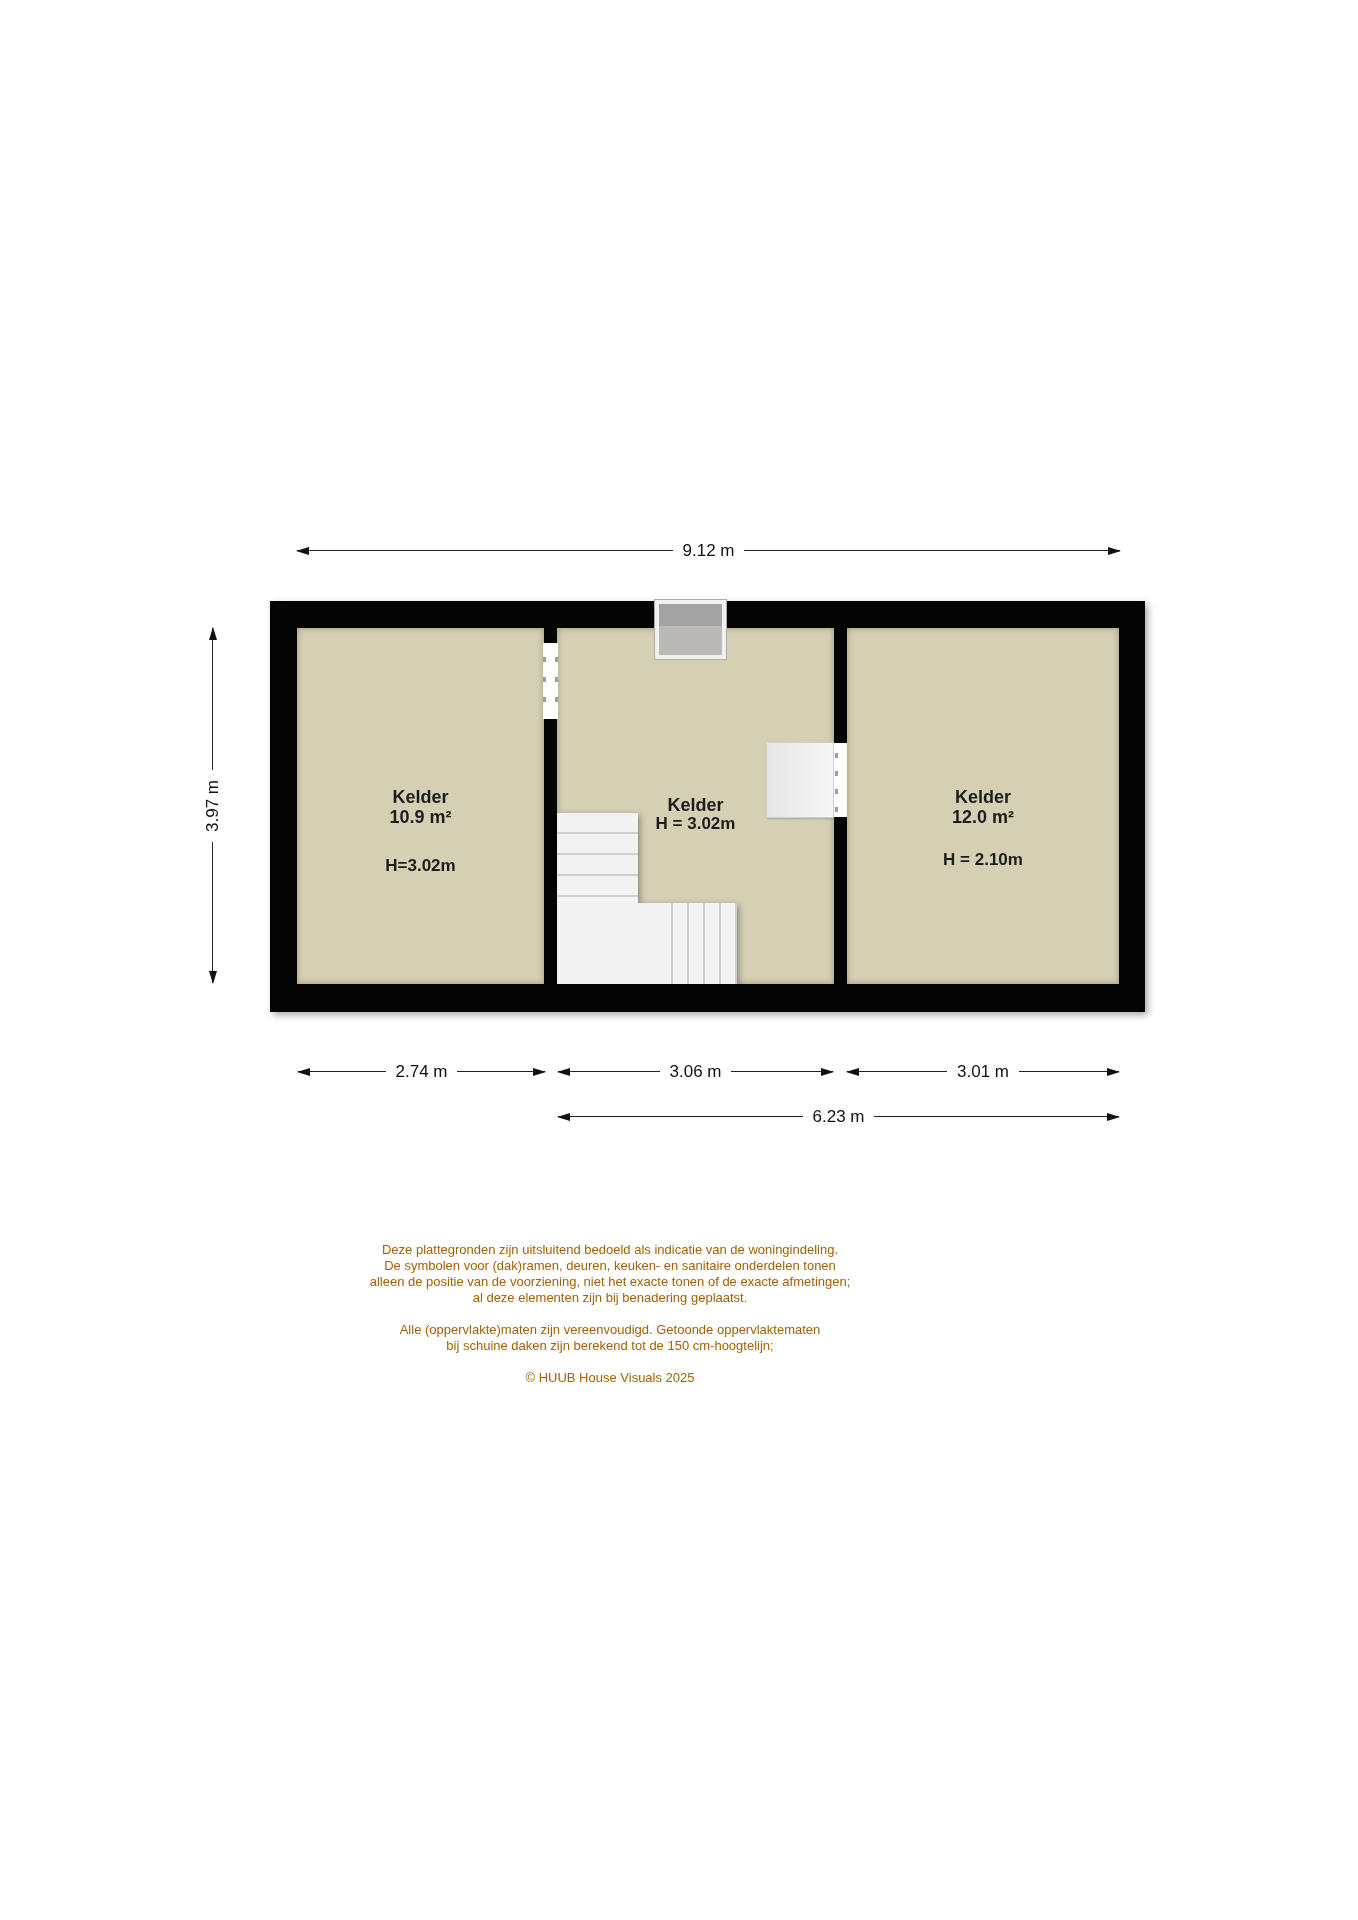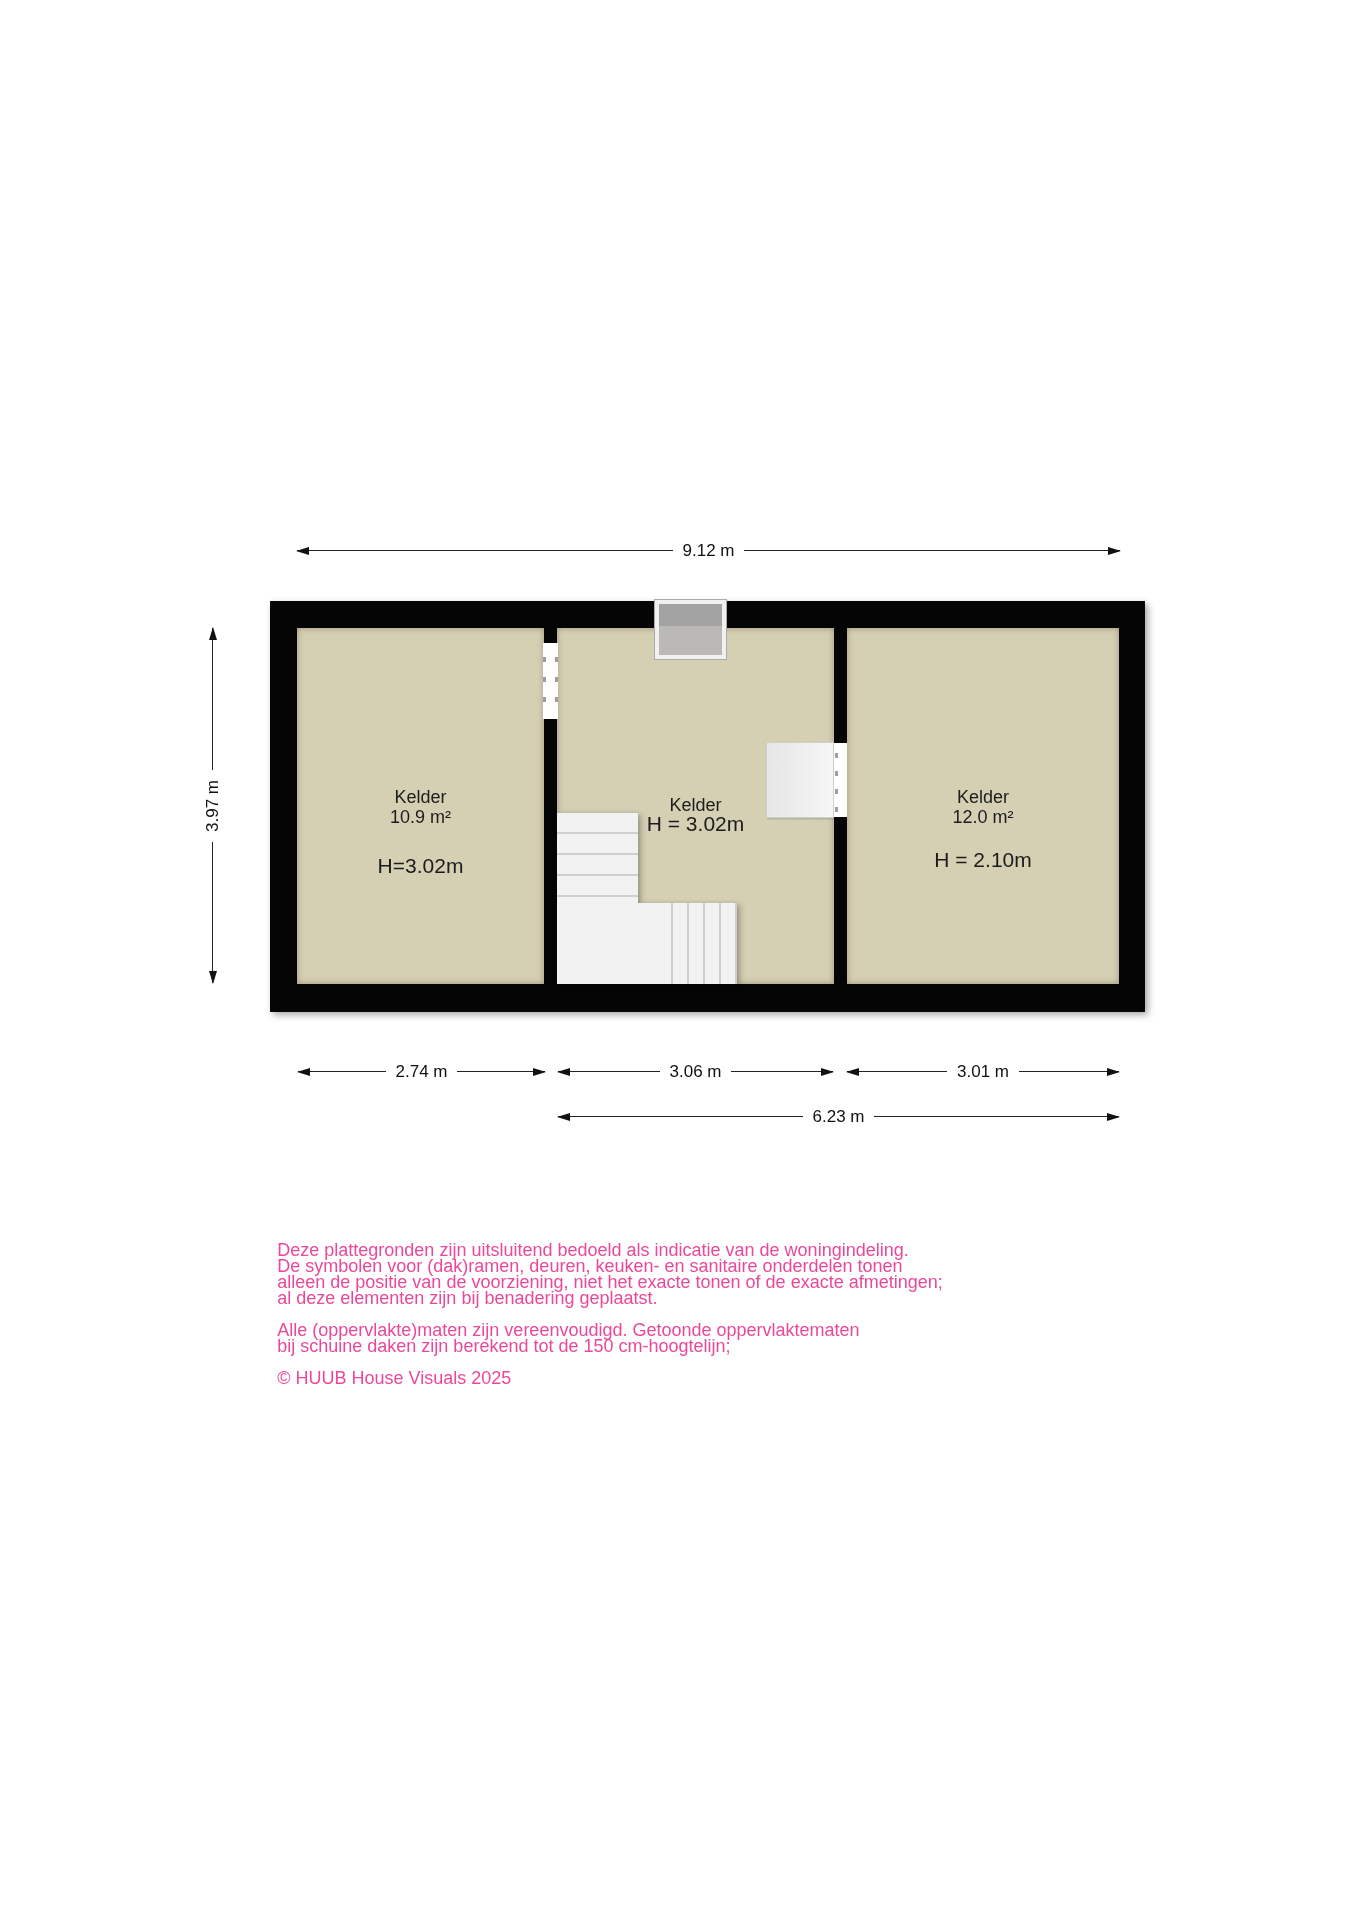--- a/index.html
+++ b/index.html
@@ -19,50 +19,50 @@
     position:absolute;left:50%;top:0;transform:translate(-50%,-50%);
     background:#fff;padding:0 10px;font-size:17px;white-space:nowrap;color:#111;
   }
   .dim-label-v{
     position:absolute;left:0;top:50%;transform:translate(-50%,-50%) rotate(-90deg);
     background:#fff;padding:0 10px;font-size:17px;white-space:nowrap;color:#111;
   }
   
   .building{
     position:absolute;left:270px;top:601px;width:875px;height:411px;
-    background:#050505;box-shadow:3px 3px 7px rgba(0,0,0,0.35);
+    background:#050505;box-shadow:3px 3px 7px rgba(0,0,0,0.35);font-weight:bold;
   }
   .room{
     position:absolute;top:27px;height:356px;background:#d5cfb4;
     box-shadow:inset 0 0 6px rgba(110,100,70,0.55);
   }
   .room-label{position:absolute;width:100%;text-align:center;}
   .lbl-name,.lbl-area{font-size:18px;line-height:20px;}
-  .lbl-h{font-size:21px;line-height:17px;}
+  .lbl-h{font-size:17px;line-height:17px;}
   
   .win{position:absolute;background:#ffffff;}
   .dash-col{position:absolute;width:3px;background:repeating-linear-gradient(180deg,#9e9e9e 0 5px,transparent 5px 20px);}
   .door-leaf{
     position:absolute;background:linear-gradient(90deg,#e6e6e6,#f6f6f6);
     border:1px solid #cfcfcf;box-sizing:border-box;box-shadow:1px 1px 2px rgba(0,0,0,0.2);
   }
   .chimney{position:absolute;}
   .chimney-frame{position:absolute;left:0;top:0;right:0;bottom:0;background:#f1f1f1;border:1px solid #ababab;}
   .chimney-dark{position:absolute;left:5px;right:5px;top:5px;height:22px;background:#a3a3a3;}
   .chimney-light{position:absolute;left:5px;right:5px;top:27px;bottom:5px;background:#bab9b5;}
   .stairs{position:absolute;filter:drop-shadow(2px 2px 3px rgba(0,0,0,0.35));}
   .flight-v{position:absolute;left:0;top:0;width:81px;height:90px;
     background:repeating-linear-gradient(180deg,#f2f2f2 0 19px,#cfcfcf 19px 21px);}
   .landing{position:absolute;left:0;top:90px;width:180px;height:81px;background:#f2f2f2;}
   .flight-h{position:absolute;left:100px;top:90px;width:80px;height:81px;
     background:repeating-linear-gradient(90deg,#f2f2f2 0 14px,#cfcfcf 14px 16px);}
   
   .footer{
     position:absolute;left:610px;top:1242px;transform:translateX(-50%);
-    text-align:left;font-size:18px;line-height:16px;color:#ec4899;white-space:nowrap;
+    text-align:center;font-size:13px;line-height:16px;color:#a16207;white-space:nowrap;
   }
   .footer .gap{margin-top:16px;}
 </style>
 </head>
 <body>
 
 <div class="canvas">
 
   <div class="dim-h" style="left:297px;top:550px;width:823px;">
     <span class="ah ah-left"></span>

